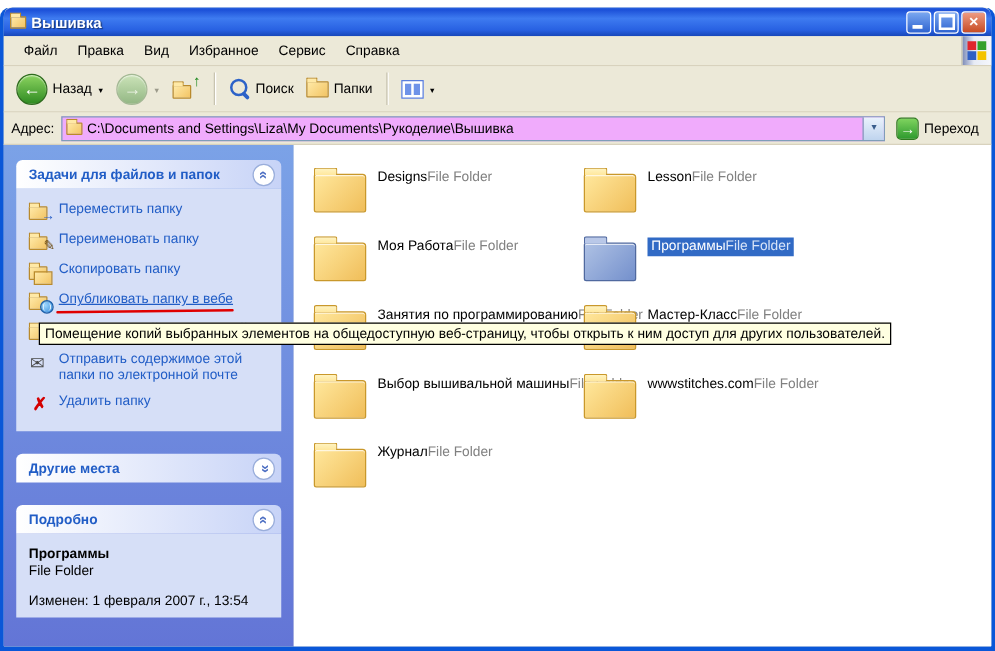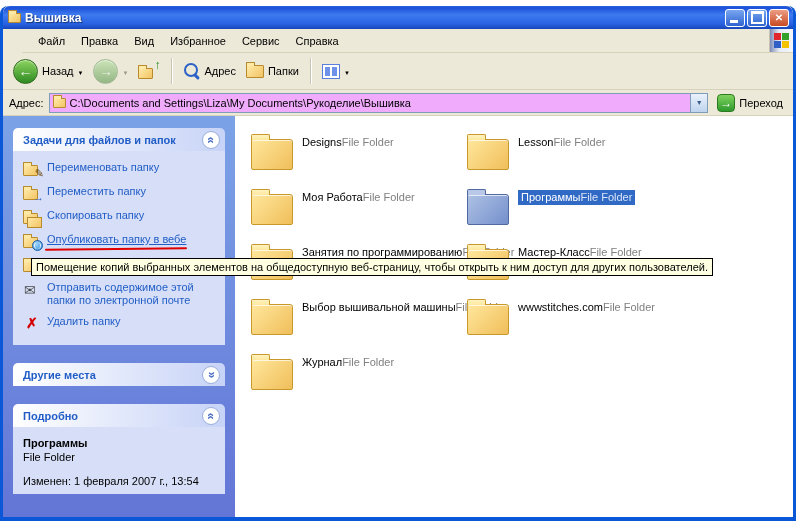--- a/index.html
+++ b/index.html
@@ -42,21 +42,21 @@
   }
   .tbtn.close { background: linear-gradient(180deg,#ED9C84,#C74A22); }
   .tbtn.min::after { content: ""; position: absolute; left: 4px; bottom: 3px; width: 8px; height: 3px; background: #fff; }
   .tbtn.max::after { content: ""; width: 9px; height: 8px; border: 2px solid #fff; border-top-width: 3px; }
   .tbtn.close::after { content: "✕"; }
   
   .menubar {
     height: 24px; flex: none; background: #ECE9D8;
     display: flex; align-items: center;
     border-bottom: 1px solid #D8D2BD;
-    padding-left: 8px; color: #000; margin-left: 19px;
+    padding-left: 8px; color: #000;
   }
   .menu-item { padding: 3px 8px; cursor: default; }
   .menu-spacer { flex: 1; }
   .win-logo {
     width: 24px; height: 23px; flex: none;
     background: linear-gradient(90deg,#7E8CB8,#E7EBF5 40%,#F5F7FC);
     display: grid; grid-template-columns: 7px 7px; grid-template-rows: 7px 7px;
     gap: 1px; align-content: center; justify-content: center;
     border-left: 1px solid #C6C3B3;
   }
@@ -285,21 +285,21 @@
       <span class="dd-arrow"></span>
     </div>
     <div class="tool-btn">
       <span class="up-icon">
         <span class="mf"></span><span class="up-arrow"></span>
       </span>
     </div>
     <span class="tb-sep"></span>
     <div class="tool-btn">
       <span class="search-glyph"></span>
-      <span class="tool-label">Адрес</span>
+      <span class="tool-label">Поиск</span>
     </div>
     <div class="tool-btn">
       <span class="mf big"></span>
       <span class="tool-label">Папки</span>
     </div>
     <span class="tb-sep"></span>
     <div class="tool-btn">
       <span class="views-glyph"></span>
       <span class="dd-arrow"></span>
     </div>
@@ -324,30 +324,30 @@
 
       <div class="section">
         <div class="section-header">
           <span>Задачи для файлов и папок</span>
           <span class="chevron up"></span>
         </div>
         <div class="section-body">
           <div class="task">
             <span class="ticon">
                 <span class="mf"></span>
+                <span class="ovl ovl-move"></span>
+              </span>
+            <span class="task-label">Переместить папку</span>
+          </div>
+          <div class="task">
+            <span class="ticon">
+                <span class="mf"></span>
                 <span class="ovl ovl-pencil"></span>
               </span>
             <span class="task-label">Переименовать папку</span>
-          </div>
-          <div class="task">
-            <span class="ticon">
-                <span class="mf"></span>
-                <span class="ovl ovl-move"></span>
-              </span>
-            <span class="task-label">Переместить папку</span>
           </div>
           <div class="task">
             <span class="ticon copy">
                 <span class="mf"></span>
               </span>
             <span class="task-label">Скопировать папку</span>
           </div>
           <div class="task">
             <span class="ticon">
                 <span class="mf"></span>

